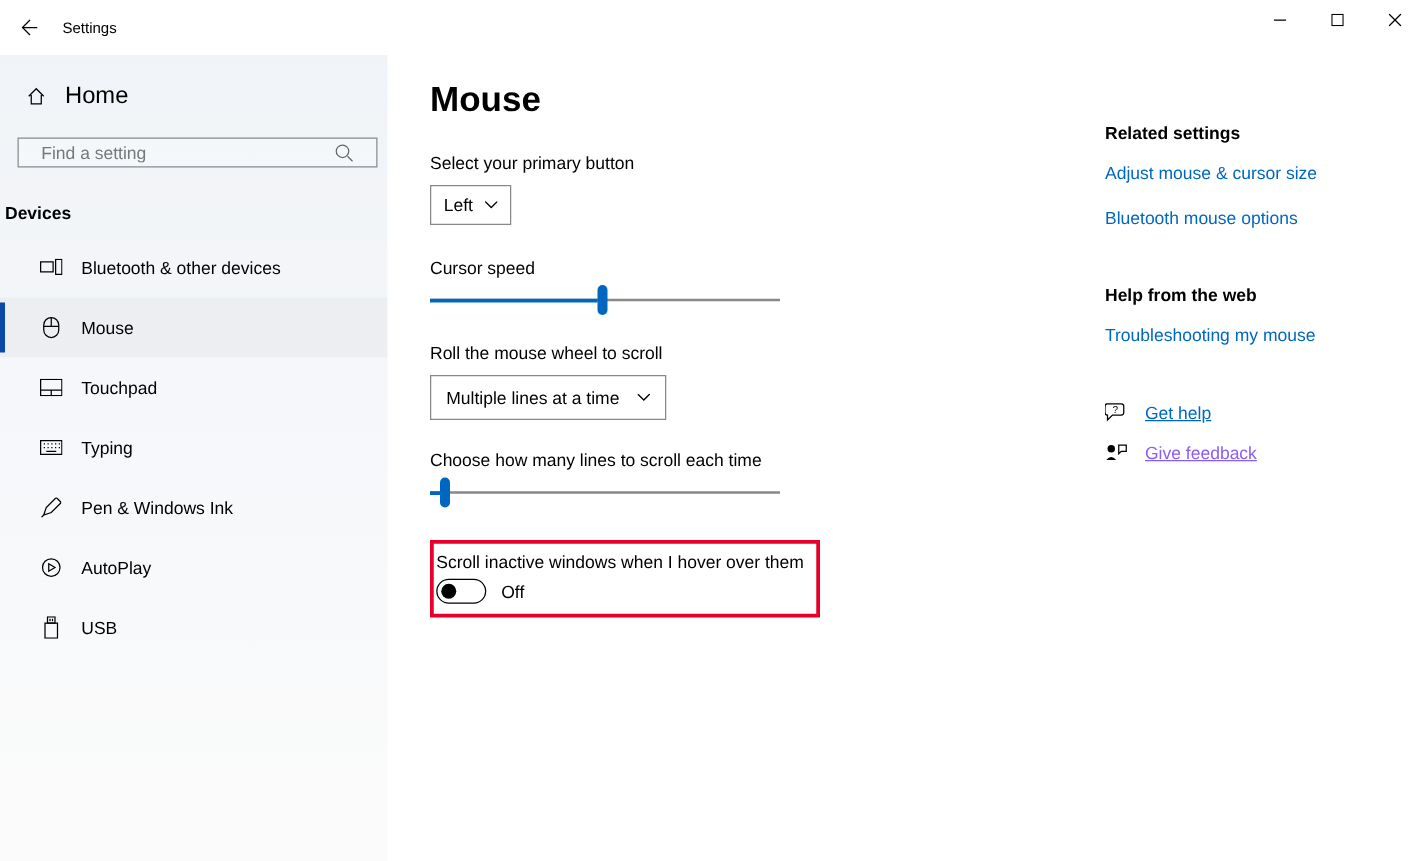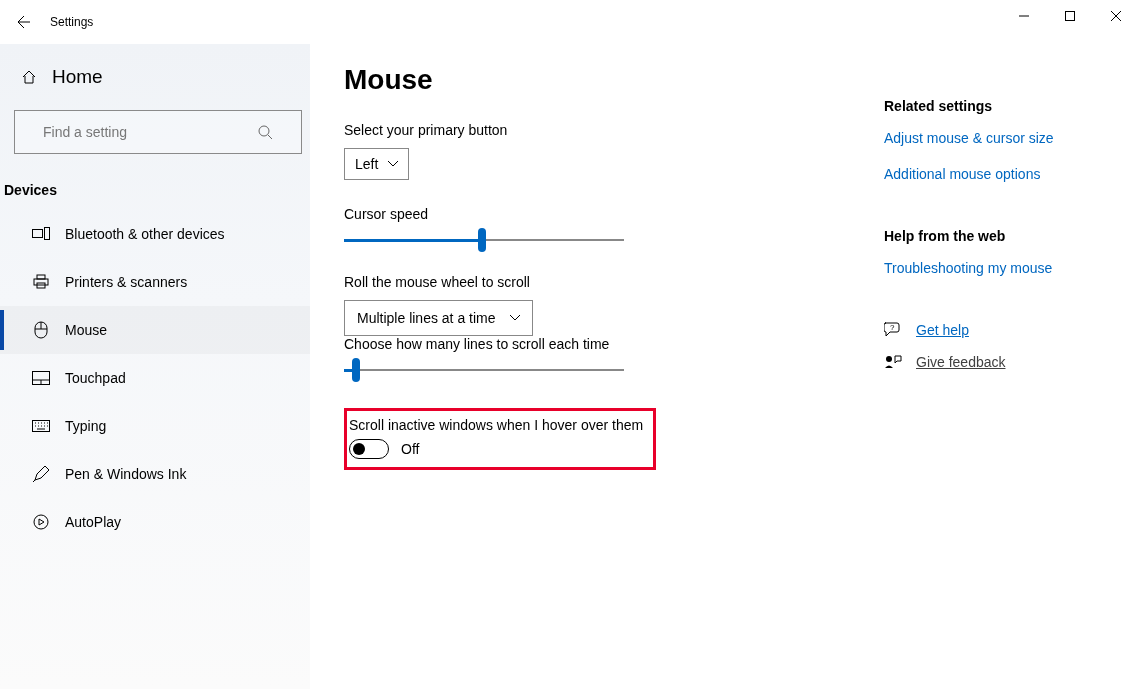--- a/index.html
+++ b/index.html
@@ -12,37 +12,37 @@
   .win-controls { position: absolute; right: 0; top: 0; display: flex; }
   .win-btn { width: 46px; height: 32px; display: flex; align-items: center; justify-content: center; cursor: pointer; }
 
   .container { display: flex; height: calc(689px - 44px); }
 
   
   .sidebar { width: 310px; background: linear-gradient(180deg, #f0f3f7 0%, #f5f7fa 40%, #fbfbfb 100%); padding-top: 12px; position: relative; }
   .home-row { display: flex; align-items: center; height: 42px; padding-left: 20px; cursor: pointer; }
   .home-row .icon { width: 18px; display:flex; align-items:center; justify-content:center; }
   .home-row .label { margin-left: 14px; font-size: 19px; }
-  .searchbox { margin: 12px 8px 12px 14px; height: 44px; border: 1px solid #8a8a8a; background: rgba(255,255,255,0.25); display: flex; align-items: center; padding: 0 28px; }
+  .searchbox { margin: 12px 8px 12px 14px; height: 24px; border: 1px solid #8a8a8a; background: rgba(255,255,255,0.25); display: flex; align-items: center; padding: 0 18px; }
   .searchbox input { flex: 1; border: none; background: transparent; font-size: 14px; color: #666; outline: none; }
   .searchbox input::placeholder { color: #777; }
   .category { padding: 16px 0 12px 4px; font-size: 14px; font-weight: 600; }
   .nav-item { display: flex; align-items: center; height: 48px; padding-left: 31px; cursor: pointer; position: relative; }
   .nav-item .icon { width: 20px; display:flex; align-items:center; justify-content:center; }
   .nav-item .label { margin-left: 14px; font-size: 14px; }
   .nav-item.active::before { content:""; position:absolute; left:0; top:4px; bottom:4px; width:4px; background:#0a49a6; }
   .nav-item.active { background: rgba(0,0,0,0.03); }
 
   
   .main { flex: 1; padding: 20px 0 0 34px; display: flex; }
   .content { width: 500px; }
   h1 { font-size: 28px; font-weight: 600; margin-bottom: 26px; }
   .setting-label { font-size: 14px; margin-bottom: 10px; }
   .dropdown-sm { border: 1px solid #888; height: 32px; display: inline-flex; align-items: center; padding: 0 10px; cursor: pointer; margin-bottom: 26px; min-width: 62px; justify-content: space-between; gap: 10px; }
-  .dropdown-md { border: 1px solid #888; height: 36px; display: inline-flex; align-items: center; padding: 0 12px; cursor: pointer; min-width: 178px; justify-content: space-between; gap: 14px; }
+  .dropdown-md { border: 1px solid #888; height: 36px; display: inline-flex; align-items: center; padding: 0 12px; cursor: pointer; margin-bottom: 24px; min-width: 178px; justify-content: space-between; gap: 14px; }
   .dropdown-sm span, .dropdown-md span { font-size: 14px; }
   .slider-wrap { margin-bottom: 26px; width: 280px; }
   .slider-track { position: relative; height: 16px; display: flex; align-items: center; }
   .slider-rail { height: 2px; background: #888; width: 100%; position: absolute; }
   .slider-fill { height: 3px; background: #0067c0; position: absolute; left: 0; }
   .slider-thumb { width: 8px; height: 24px; border-radius: 4px; background: #0067c0; position: absolute; top: -4px; }
 
   .highlight-box { border: 3px solid #e8002a; padding: 6px 10px 8px 2px; display: inline-block; }
   .toggle-row { display: flex; align-items: center; gap: 12px; margin-top: 6px; }
   .toggle { width: 40px; height: 20px; border: 1px solid #000; border-radius: 10px; position: relative; cursor: pointer; background: #fff; }
@@ -114,30 +114,20 @@
     <div class="nav-item">
       <span class="icon">
         <svg width="18" height="14" viewBox="0 0 18 14">
             <rect x="0.5" y="2.5" width="10" height="8" stroke="#000" fill="none"></rect>
             <rect x="12.5" y="0.5" width="5" height="12" stroke="#000" fill="none"></rect>
           </svg>
       </span>
       <span class="label">Bluetooth &amp; other devices</span>
     </div>
 
-    <div class="nav-item">
-      <span class="icon">
-        <svg width="16" height="16" viewBox="0 0 16 16">
-            <rect x="4" y="1" width="8" height="4" stroke="#000" fill="none"></rect>
-            <rect x="1" y="5" width="14" height="6" stroke="#000" fill="none"></rect>
-            <rect x="4" y="9" width="8" height="5" stroke="#000" fill="none"></rect>
-          </svg>
-      </span>
-      <span class="label">Printers &amp; scanners</span>
-    </div>
 
     <div class="nav-item active">
       <span class="icon">
         <svg width="14" height="18" viewBox="0 0 14 18">
             <rect x="1" y="1" width="12" height="16" rx="6" stroke="#000" fill="none"></rect>
             <path d="M7 1 V8 M1 8 H13" stroke="#000"></path>
           </svg>
       </span>
       <span class="label">Mouse</span>
     </div>
@@ -174,20 +164,30 @@
     <div class="nav-item">
       <span class="icon">
         <svg width="16" height="16" viewBox="0 0 16 16">
             <circle cx="8" cy="8" r="7" stroke="#000" fill="none"></circle>
             <path d="M6 5 L11 8 L6 11 Z" stroke="#000" fill="none"></path>
           </svg>
       </span>
       <span class="label">AutoPlay</span>
     </div>
 
+    <div class="nav-item">
+      <span class="icon">
+        <svg width="12" height="18" viewBox="0 0 12 18">
+            <rect x="3" y="0.5" width="6" height="5" stroke="#000" fill="none"></rect>
+            <rect x="1" y="5.5" width="10" height="12" stroke="#000" fill="none"></rect>
+            <path d="M5 2v2M7 2v2" stroke="#000"></path>
+          </svg>
+      </span>
+      <span class="label">USB</span>
+    </div>
   </div>
 
   <div class="main">
     <div class="content">
       <h1>Mouse</h1>
 
       <div class="setting-label">Select your primary button</div>
       <div class="dropdown-sm">
         <span>Left</span>
         <svg width="10" height="6" viewBox="0 0 10 6">
@@ -228,21 +228,21 @@
             <div class="toggle-knob"></div>
           </div>
           <span class="toggle-label">Off</span>
         </div>
       </div>
     </div>
 
     <div class="rightpane">
       <div class="section-head">Related settings</div>
       <a class="link">Adjust mouse &amp; cursor size</a>
-      <a class="link" style="margin-bottom:46px;">Additional mouse options</a>
+      <a class="link" style="margin-bottom:46px;">Bluetooth mouse options</a>
 
       <div class="section-head">Help from the web</div>
       <a class="link" style="margin-bottom:46px;">Troubleshooting my mouse</a>
 
       <div class="help-row">
         <span class="hicon">
           <svg width="18" height="16" viewBox="0 0 18 16">
               <path d="M1 1 h12 a2 2 0 0 1 2 2 v5 a2 2 0 0 1 -2 2 h-7 l-4 4 v-4 a2 2 0 0 1 -2 -2 v-5 a2 2 0 0 1 2 -2 z" stroke="#000" fill="none"></path>
               <text x="6" y="8" font-size="8">?</text>
             </svg>
@@ -250,17 +250,17 @@
         <span class="link-inline">Get help</span>
       </div>
       <div class="help-row">
         <span class="hicon">
           <svg width="18" height="16" viewBox="0 0 18 16">
               <circle cx="5" cy="5" r="3" fill="#000"></circle>
               <path d="M1 14 q4 -5 8 0" fill="#000"></path>
               <path d="M11 2 h6 v5 h-4 l-2 2 z" stroke="#000" fill="none"></path>
             </svg>
         </span>
-        <span class="link-inline" style="color:#404040">Give feedback</span>
+        <span class="link-inline" style="color:#8b5cf6">Give feedback</span>
       </div>
     </div>
   </div>
 </div>
 
 </body></html>

